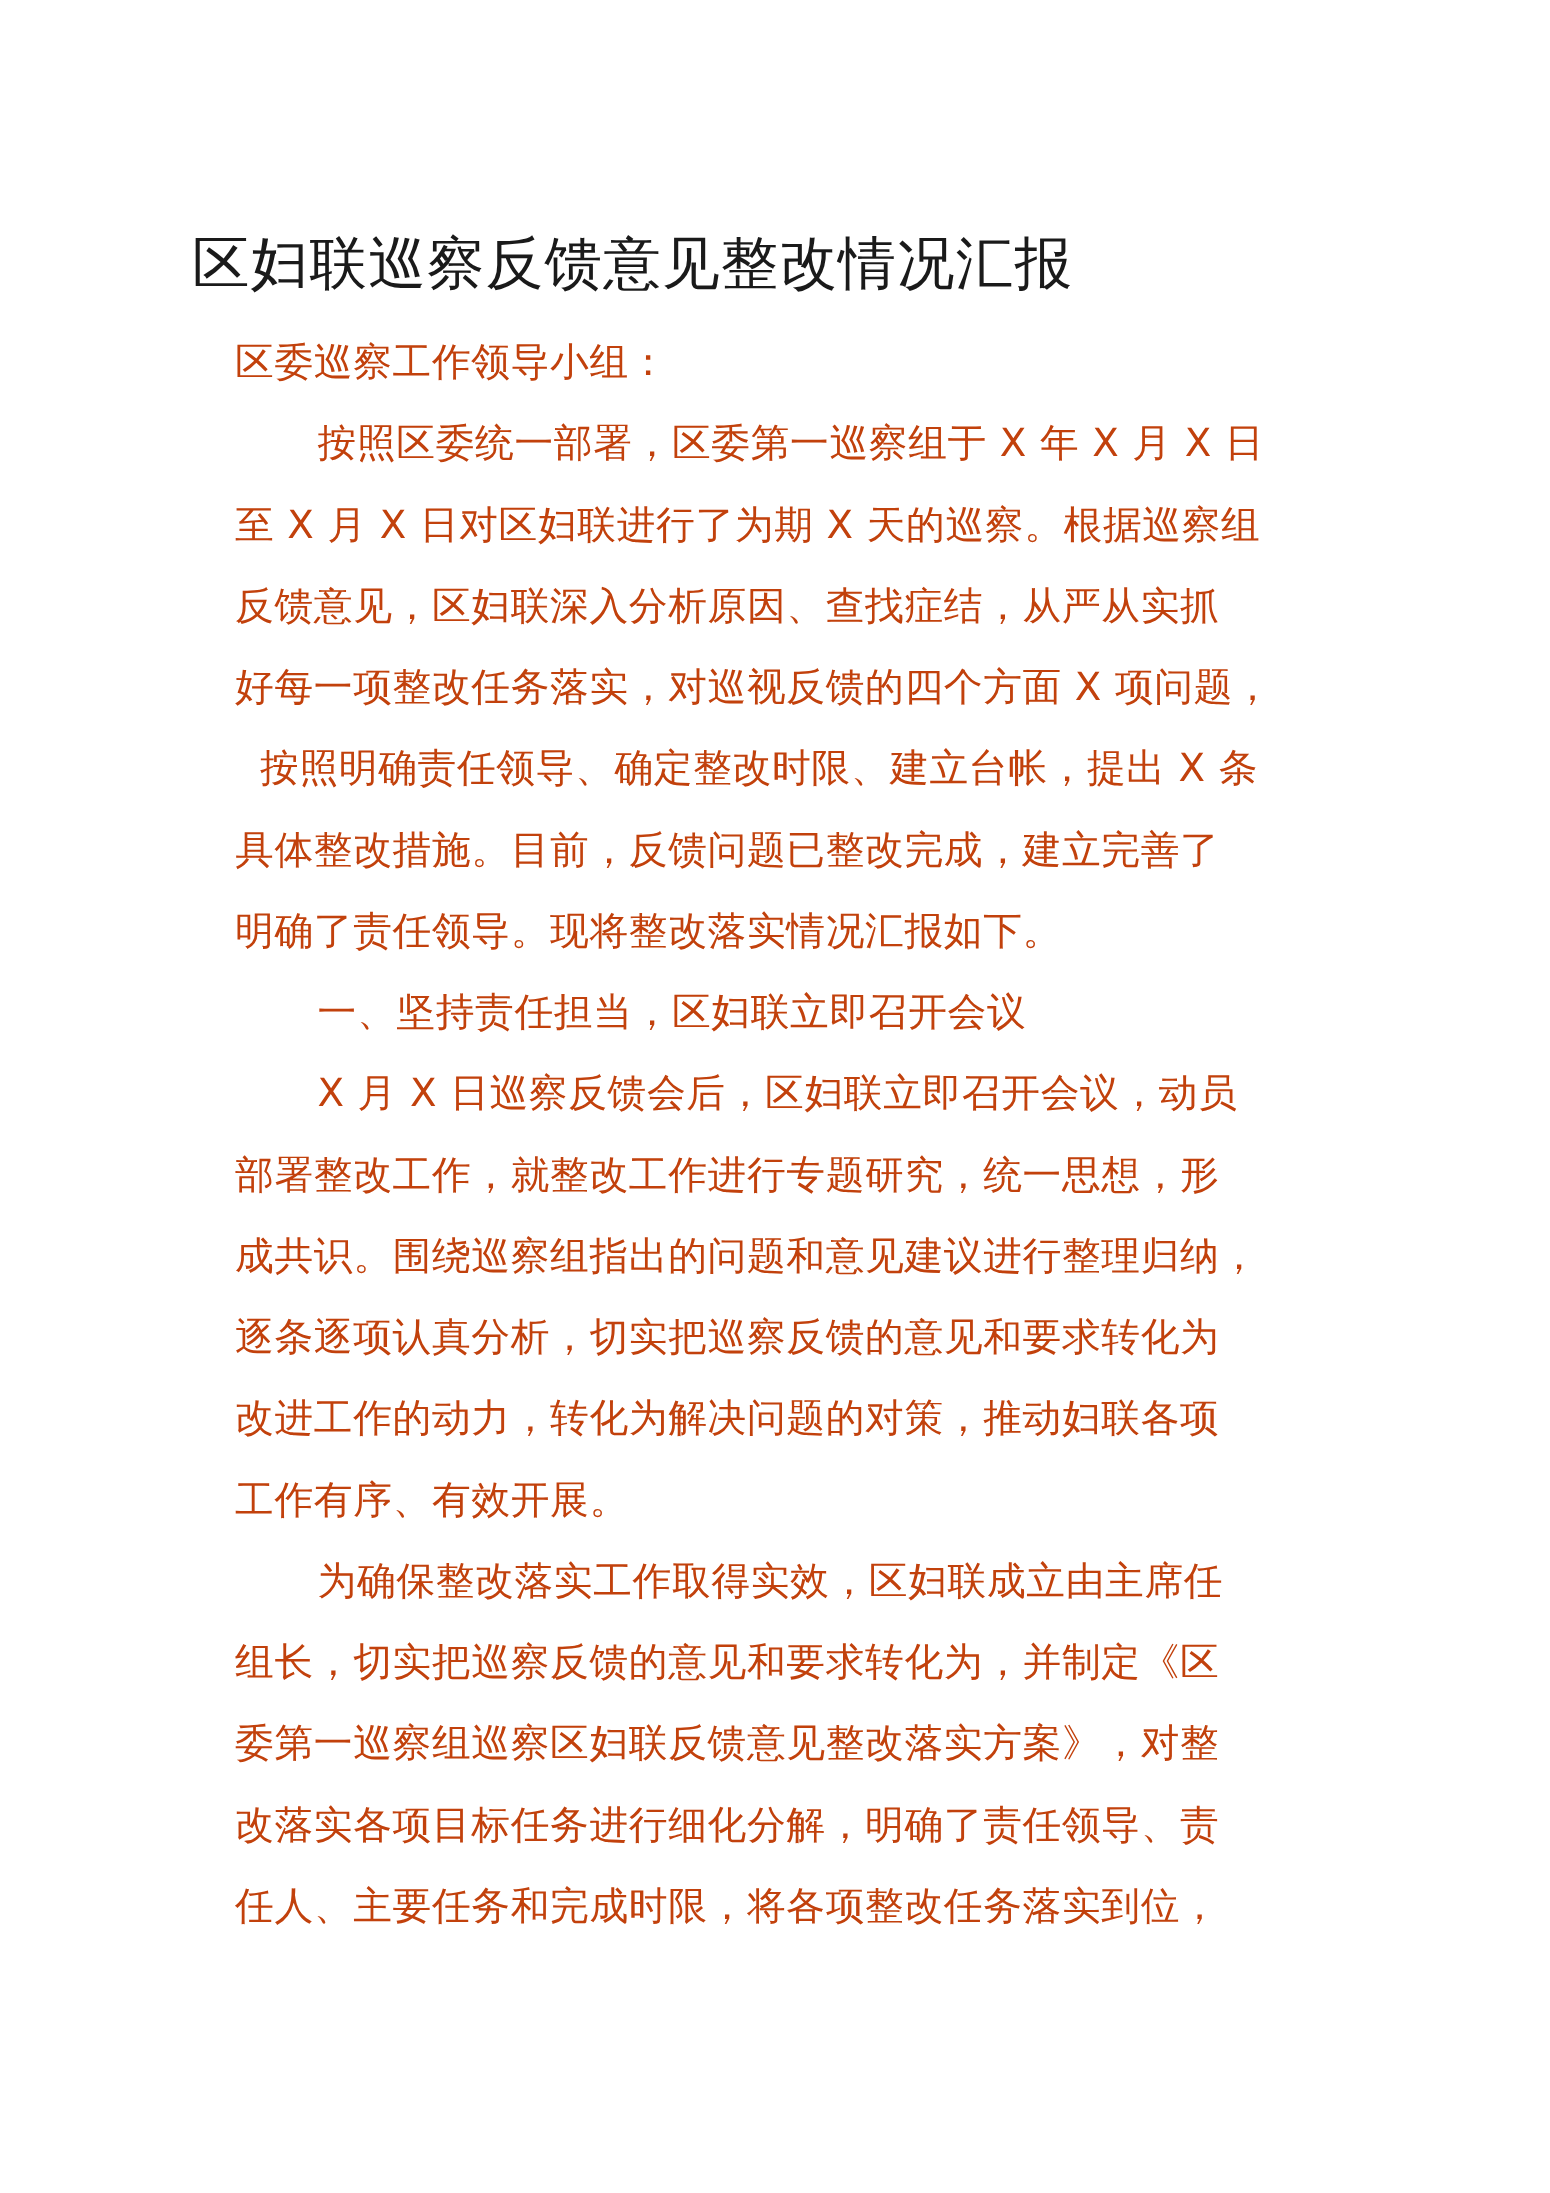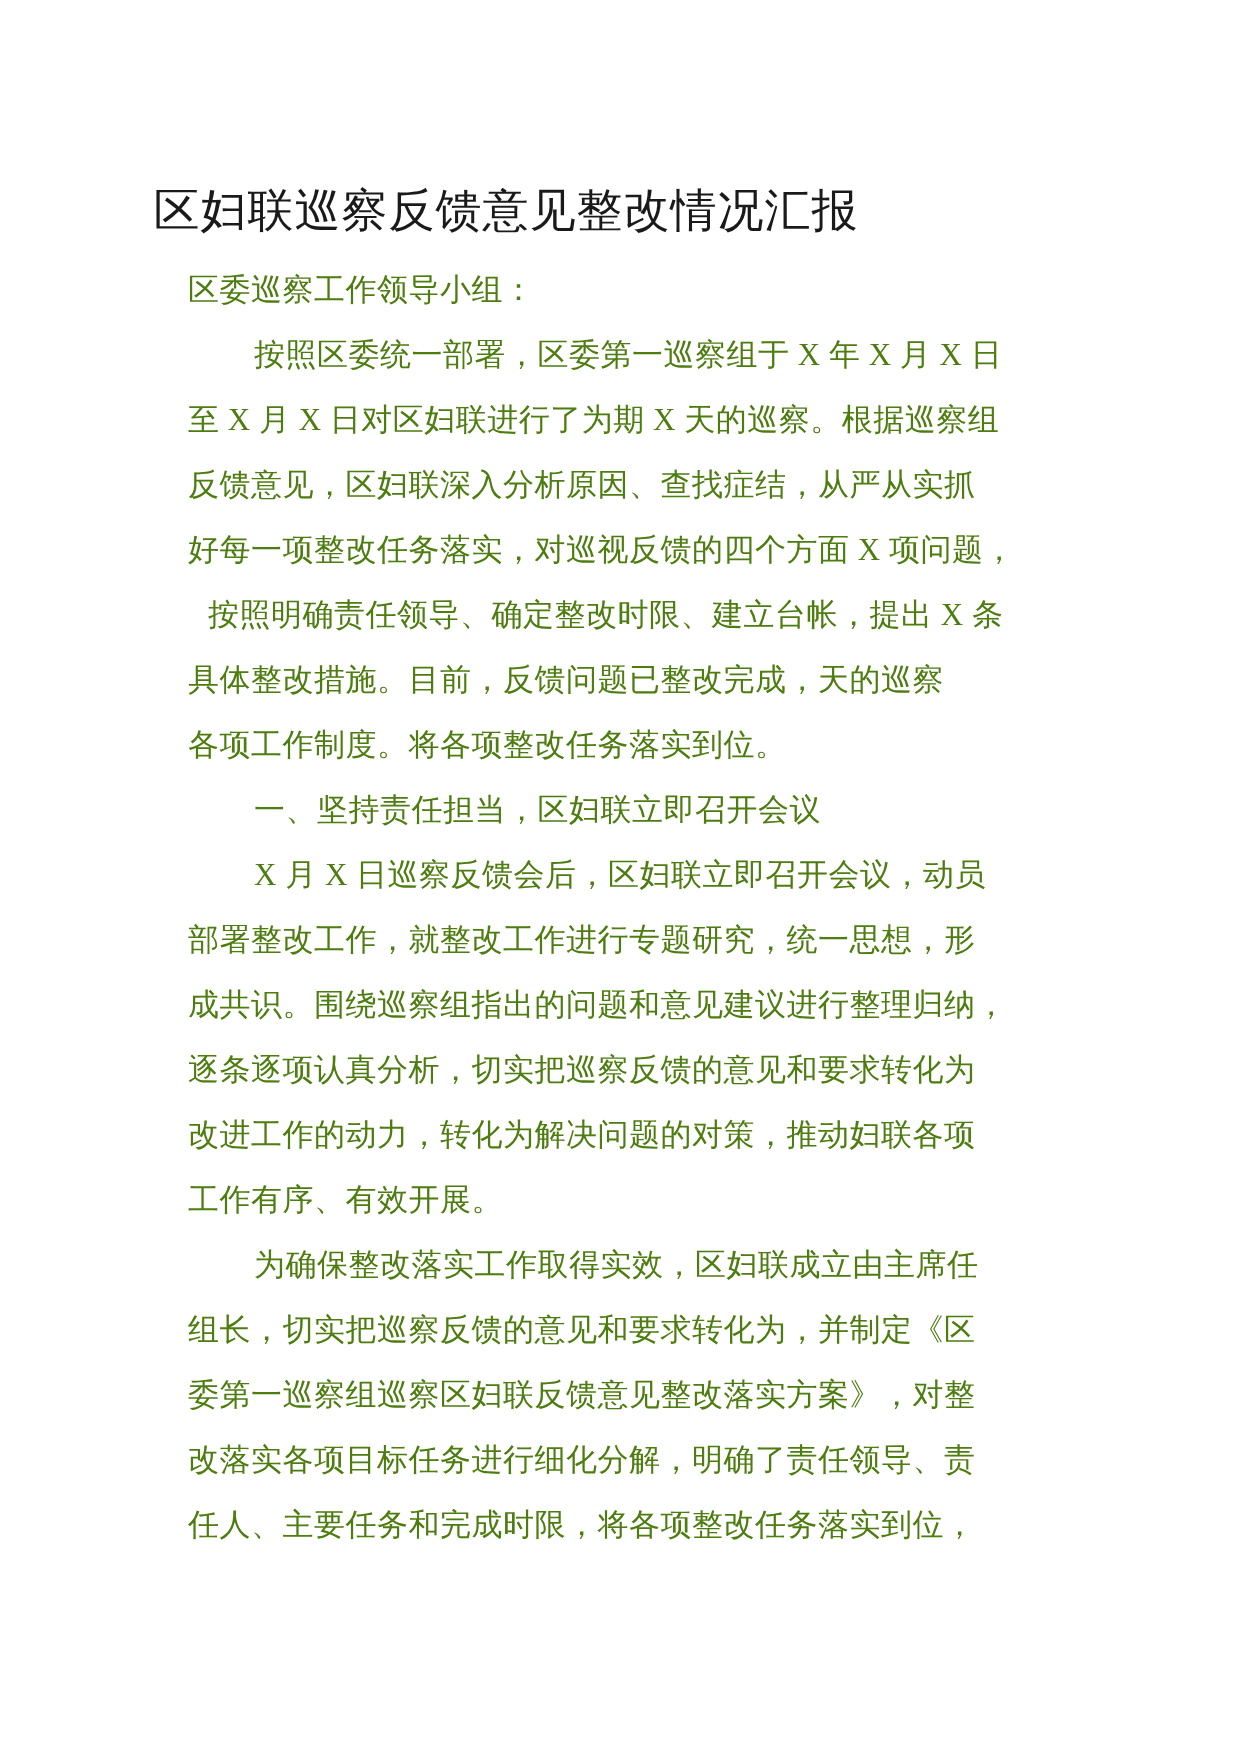--- a/index.html
+++ b/index.html
@@ -1,37 +1,37 @@
 <!DOCTYPE html>
 <html><head>
 <meta charset="utf-8">
 <style>
   html, body { margin: 0; padding: 0; background: #ffffff; }
   body { width: 1240px; height: 1754px; position: relative; overflow: hidden;
          font-family: "DejaVu Sans", "Liberation Sans", sans-serif; color: #1a1a1a; }
   .title { position: absolute; left: 0; width: 1012px; top: 180px; text-align: center;
            font-size: 46px; line-height: 60px; letter-spacing: 1px; color: #1a1a1a; }
   .line { position: absolute; left: 188px; font-size: 31px; line-height: 40px; white-space: nowrap;
-          letter-spacing: 0.5px; color: #4d7c0f; font-family: Liberation Serif, serif; }
+          letter-spacing: 0.5px; color: #c2410c; }
   .indent { left: 254px; }
 </style>
 </head>
 <body>
 
 <div>
   <div class="title">区妇联巡察反馈意见整改情况汇报</div>
   <div id="lines">
       <div class="line" style="top: 270px;">区委巡察工作领导小组：</div>
       <div class="line indent" style="top: 335px;">按照区委统一部署，区委第一巡察组于 X 年 X 月 X 日</div>
       <div class="line" style="top: 400px;">至 X 月 X 日对区妇联进行了为期 X 天的巡察。根据巡察组</div>
       <div class="line" style="top: 465px;">反馈意见，区妇联深入分析原因、查找症结，从严从实抓</div>
       <div class="line" style="top: 530px;">好每一项整改任务落实，对巡视反馈的四个方面 X 项问题，</div>
       <div class="line" style="top: 595px; margin-left: 20px;">按照明确责任领导、确定整改时限、建立台帐，提出 X 条</div>
-      <div class="line" style="top: 660px;">具体整改措施。目前，反馈问题已整改完成，天的巡察</div>
-      <div class="line" style="top: 725px;">各项工作制度。将各项整改任务落实到位。</div>
+      <div class="line" style="top: 660px;">具体整改措施。目前，反馈问题已整改完成，建立完善了</div>
+      <div class="line" style="top: 725px;">明确了责任领导。现将整改落实情况汇报如下。</div>
       <div class="line indent" style="top: 790px;">一、坚持责任担当，区妇联立即召开会议</div>
       <div class="line indent" style="top: 855px;">X 月 X 日巡察反馈会后，区妇联立即召开会议，动员</div>
       <div class="line" style="top: 920px;">部署整改工作，就整改工作进行专题研究，统一思想，形</div>
       <div class="line" style="top: 985px;">成共识。围绕巡察组指出的问题和意见建议进行整理归纳，</div>
       <div class="line" style="top: 1050px;">逐条逐项认真分析，切实把巡察反馈的意见和要求转化为</div>
       <div class="line" style="top: 1115px;">改进工作的动力，转化为解决问题的对策，推动妇联各项</div>
       <div class="line" style="top: 1180px;">工作有序、有效开展。</div>
       <div class="line indent" style="top: 1245px;">为确保整改落实工作取得实效，区妇联成立由主席任</div>
       <div class="line" style="top: 1310px;">组长，切实把巡察反馈的意见和要求转化为，并制定《区</div>
       <div class="line" style="top: 1375px;">委第一巡察组巡察区妇联反馈意见整改落实方案》，对整</div>

